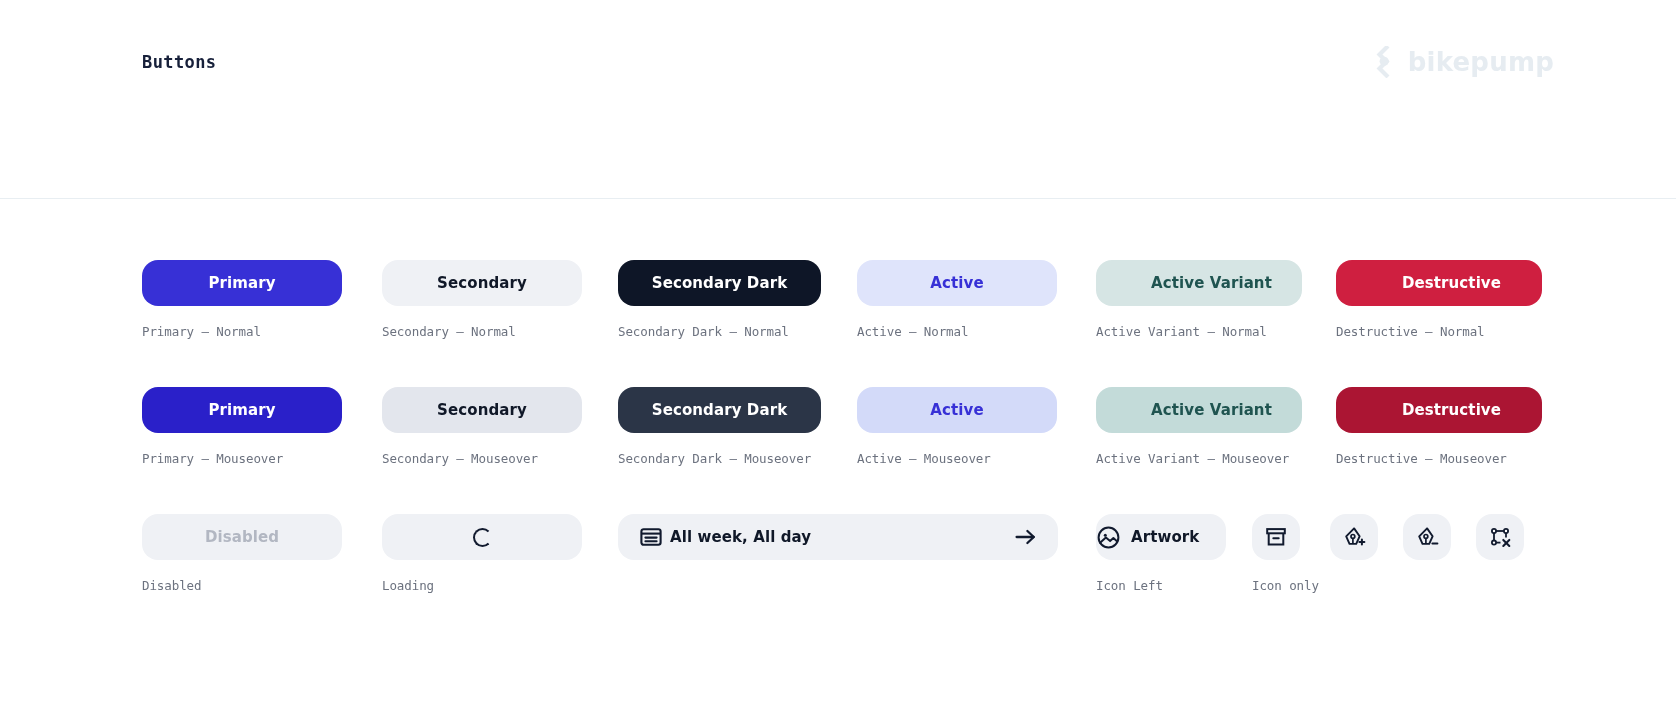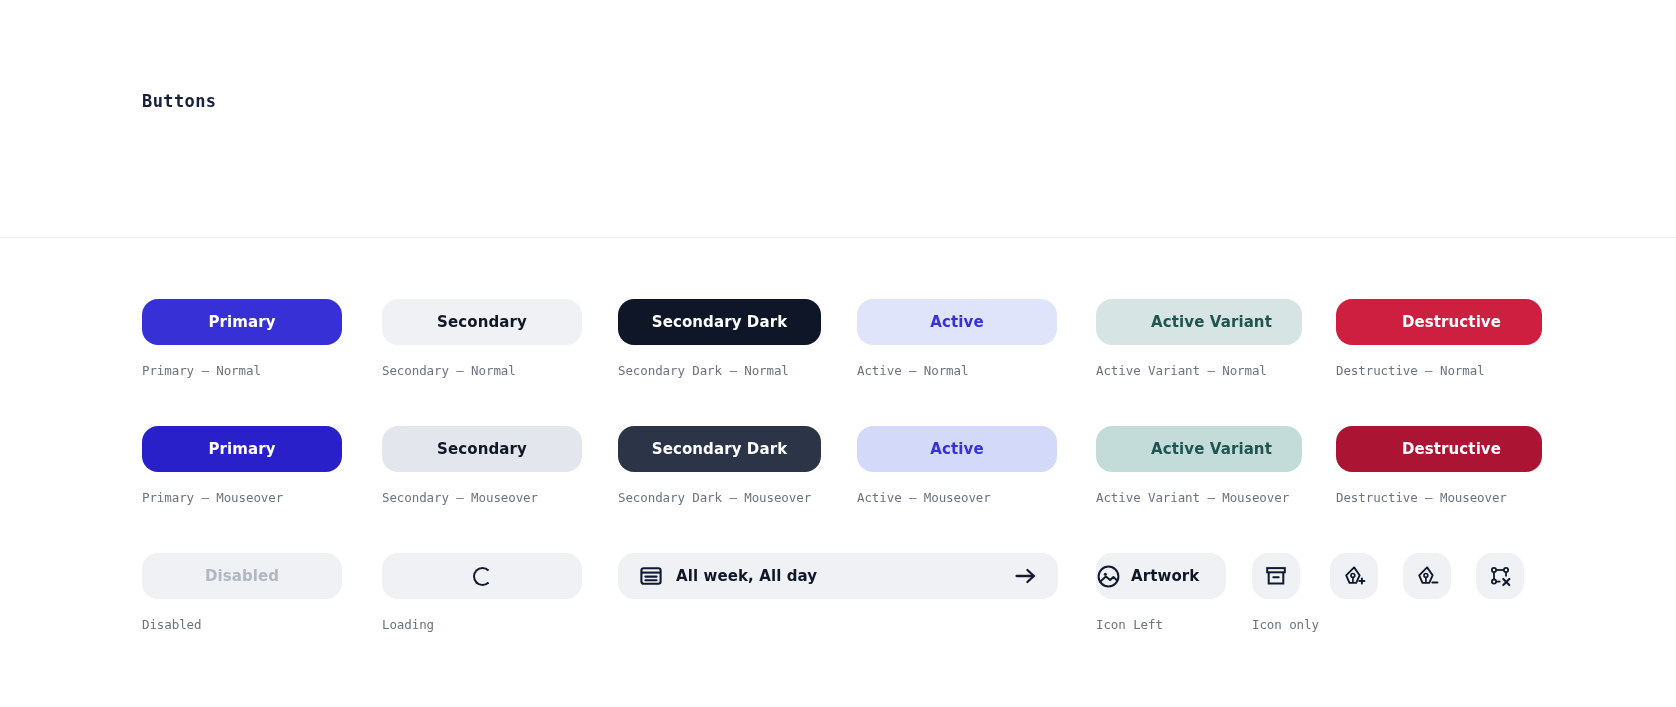--- a/index.html
+++ b/index.html
@@ -10,21 +10,20 @@
     background: #ffffff;
     font-family: "Liberation Sans", sans-serif;
     overflow: hidden;
   }
 
   .page {
     position: relative;
     width: 1676px;
     height: 520px;
     background: #ffffff;
-    margin-top: 39px;
   }
 
   
   .header {
     position: absolute;
     top: 0; left: 0;
     width: 1676px;
     height: 200px;
   }
 
@@ -120,41 +119,51 @@
   .w-206 { width: 206px; padding-left: 41px; }
   .w-203 { width: 203px; }
   .w-440 { width: 440px; }
   .w-130 { width: 130px; }
   .w-48  { width: 48px; padding: 0; }
 
   
 
   .btn-icon-left { justify-content: flex-start; padding-left: 1px; }
   .btn-split { justify-content: space-between; padding: 0 22px 0 22px; }
-  .btn-split .left-group { display: flex; align-items: center; gap: 14px; }
+  .btn-split .left-group { display: flex; align-items: center; gap: 8px; }
 
   .spinner {
     width: 19px; height: 19px;
     border: 2.4px solid #111a2e;
     border-right-color: transparent;
     border-radius: 50%;
     display: inline-block;
   }
 
   svg { display: block; }
 </style>
 </head>
 <body>
 
 <div class="page">
 
   <div class="header">
 
     <div class="page-title">Buttons</div>
 
+    <div class="brand">
+      <span class="brand-mark">
+        <svg width="28" height="32" viewBox="0 0 28 32" fill="none">
+          <path d="M15.5 1.5 L8.5 8.5 L15.5 15.5" stroke="#e6ecf1" stroke-width="4.2" stroke-linecap="square" fill="none"></path>
+          <path d="M15.5 15.5 L8.5 22.5 L15.5 29.5" stroke="#e6ecf1" stroke-width="4.2" stroke-linecap="square" fill="none"></path>
+          <circle cx="13.2" cy="15.3" r="4.6" fill="#e6ecf1"></circle>
+        </svg>
+      </span>
+      <span class="brand-name">bikepump</span>
+    </div>
 
     <div class="divider" style="background: rgb(232, 238, 242);"></div>
   </div>
 
   <div class="content">
 
     <div class="row row-1">
 
       <div class="cell" style="left:0px;">
         <button class="btn w-200" style="background: rgb(55, 48, 214); color: rgb(255, 255, 255);">Primary</button>

